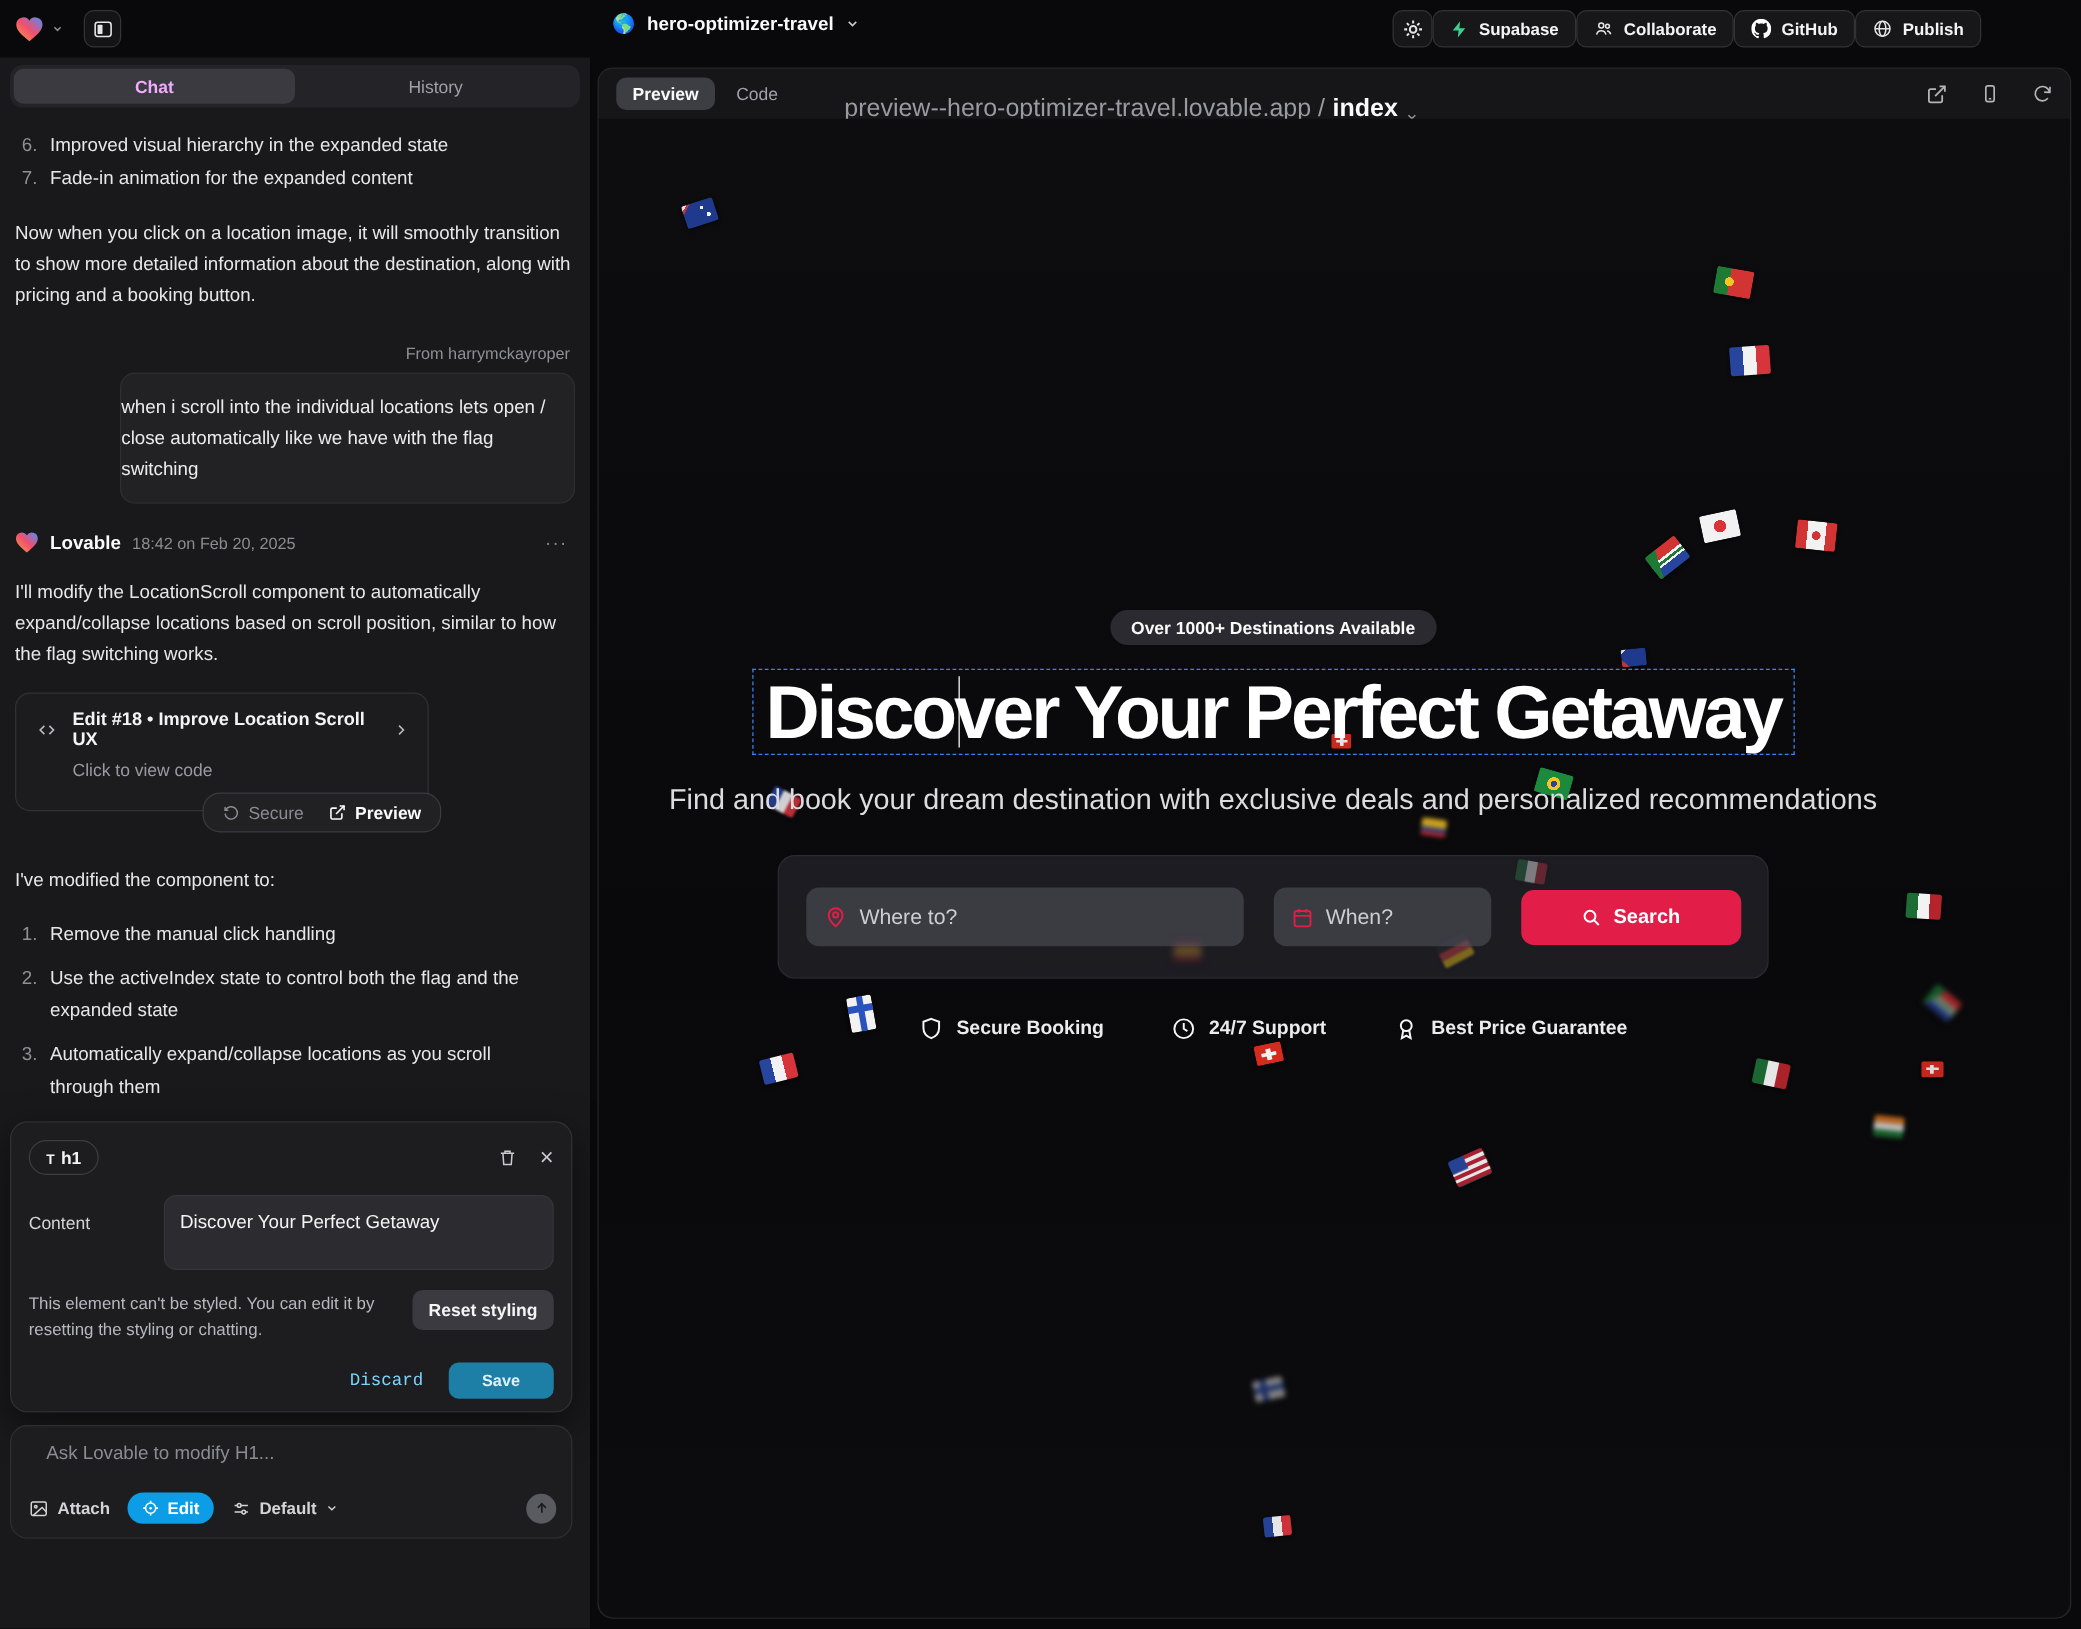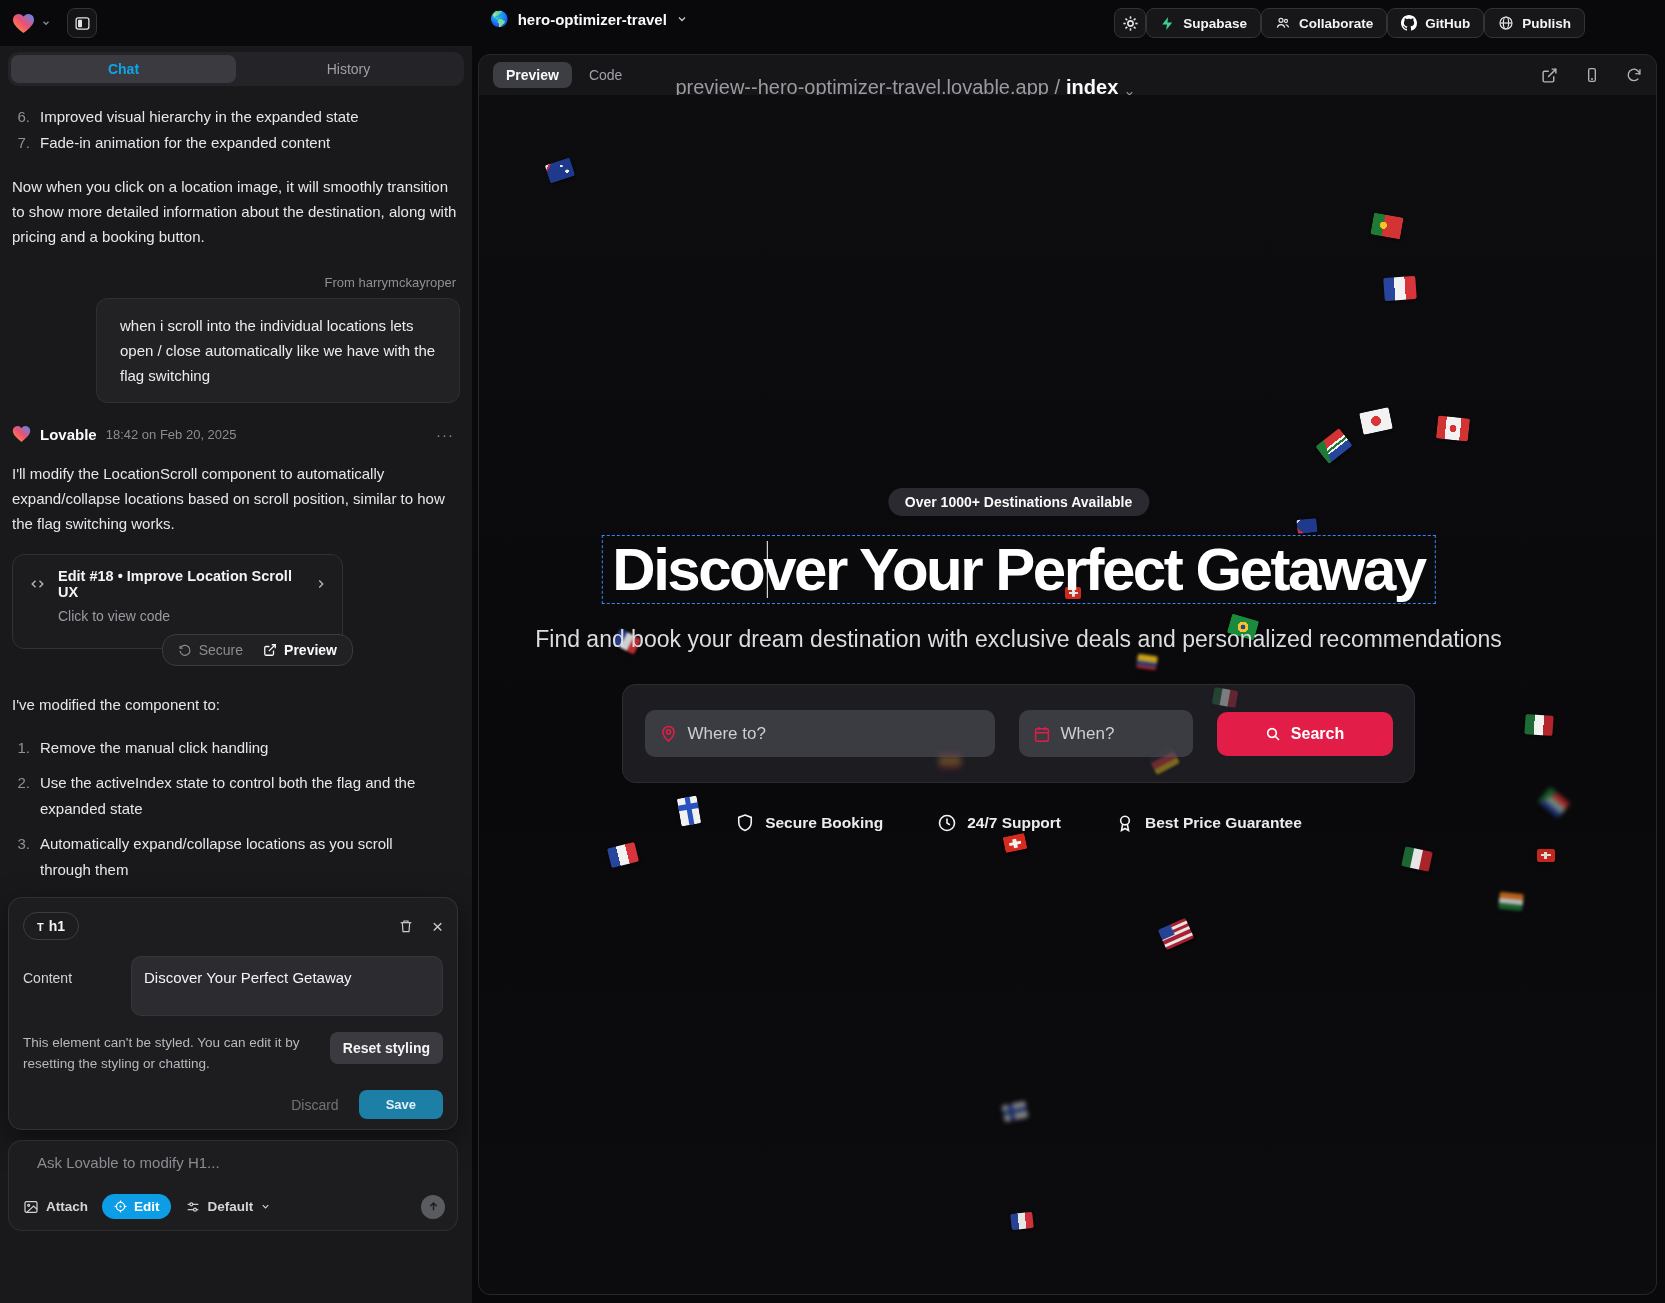--- a/index.html
+++ b/index.html
@@ -20,30 +20,30 @@
   .topbar-actions { position:absolute; right:80px; top:8px; display:flex; }
   .tb-btn { height:30px; display:flex; align-items:center; gap:8px; padding:0 13px; background:#17171a;
     border:1px solid #323237; border-radius:8px; color:#f4f4f5; font-size:13.5px; font-weight:600; cursor:pointer; }
   .tb-btn.icon-only { width:32px; padding:0; justify-content:center; }
 
   
   .sidebar { position:absolute; left:0; top:46px; width:472px; bottom:0; background:#19191b; padding:6px 8px; }
   .tabbar { height:34px; background:#242428; border-radius:10px; display:flex; padding:3px; }
   .tab { flex:1; display:flex; align-items:center; justify-content:center; border-radius:8px; font-size:14px;
     color:#9f9fa6; cursor:pointer; }
-  .tab.active { background:#3a3a40; color:#0ea5e9; font-weight:600; }
+  .tab.active { background:#3a3a40; color:#f0abfc; font-weight:600; }
 
   .chat-scroll { position:absolute; left:8px; right:8px; top:46px; height:805px; overflow:hidden; padding:12px 4px 0 4px; }
   .num-list { list-style:none; }
   .num-list li { display:flex; gap:10px; font-size:15px; line-height:26px; color:#e7e7ea; }
   .num-list .num { color:#8f8f96; min-width:18px; text-align:right; }
   .para { font-size:15px; line-height:25px; color:#e7e7ea; margin-top:18px; }
   .from-label { margin-top:26px; text-align:right; font-size:13px; color:#8f8f96; padding-right:4px; }
   .user-bubble { margin:8px 0 0 84px; background:#222225; border:1px solid rgba(255,255,255,0.06);
-    border-radius:12px; padding:14px 23px; font-size:15px; line-height:25px; color:#ececef; }
+    border-radius:12px; padding:14px 0; font-size:15px; line-height:25px; color:#ececef; }
   .assistant-head { margin-top:22px; display:flex; align-items:center; gap:9px; }
   .assistant-name { font-size:15px; font-weight:700; color:#fafafa; }
   .assistant-time { font-size:13px; color:#8b8b92; }
   .assistant-menu { margin-left:auto; color:#8b8b92; font-size:15px; letter-spacing:1px; cursor:pointer; padding:0 6px; }
   .edit-card { margin-top:18px; width:331px; border:1px solid #303036; background:#1c1c1f; border-radius:12px;
     padding:13px 14px 24px 14px; cursor:pointer; }
   .edit-card-row { display:flex; align-items:center; gap:10px; }
   .edit-card-title { font-size:14.5px; font-weight:700; color:#f4f4f5; flex:1; }
   .edit-card-sub { margin:8px 0 0 31px; font-size:14px; color:#9a9aa1; }
   .floating-pill { width:fit-content; margin:-15px 107px 0 auto; display:flex; align-items:center;
@@ -70,21 +70,21 @@
   .ep-close { font-size:19px; line-height:1; cursor:pointer; }
   .ep-content-row { display:flex; margin-top:16px; gap:12px; }
   .ep-label { font-size:14px; color:#d4d4d8; padding-top:14px; width:96px; }
   .ep-textarea { flex:1; height:60px; background:#2b2b30; border:1px solid rgba(255,255,255,0.05); border-radius:10px;
     color:#f4f4f5; font-size:15px; font-family:"Liberation Sans", sans-serif; padding:12px 12px; resize:none; outline:none; }
   .ep-note-row { display:flex; margin-top:16px; gap:12px; align-items:flex-start; }
   .ep-note { font-size:13.5px; line-height:21px; color:#b7b7be; width:300px; }
   .ep-reset-btn { margin-left:auto; background:#3a3a40; border-radius:8px; padding:8px 13px; font-size:14px;
     font-weight:600; color:#f4f4f5; cursor:pointer; white-space:nowrap; }
   .ep-actions { display:flex; justify-content:flex-end; align-items:center; gap:20px; margin-top:16px; }
-  .ep-discard { font-size:14px; color:#737373; cursor:pointer; }
+  .ep-discard { font-size:14px; color:#7dd3fc; cursor:pointer;font-family:Liberation Mono, monospace; }
   .ep-save { background:var(--save-teal); color:#dff1fa; font-size:13px; font-weight:600; border-radius:8px;
     padding:7px 27px; cursor:pointer; }
 
   
   .chat-input-card { position:absolute; left:8px; top:1094px; width:450px; height:91px; background:#1d1d20;
     border:1px solid rgba(255,255,255,0.08); border-radius:14px; padding:13px 28px; }
   .ci-placeholder { font-size:15px; color:#8b8b92; }
   .ci-toolbar { position:absolute; left:14px; right:12px; bottom:11px; display:flex; align-items:center; gap:14px; }
   .ci-item { display:flex; align-items:center; gap:7px; font-size:13.5px; font-weight:600; color:#d4d4d8; cursor:pointer; }
   .ci-edit-pill { display:flex; align-items:center; gap:6px; background:var(--edit-blue); color:#fff; font-size:13.5px;

